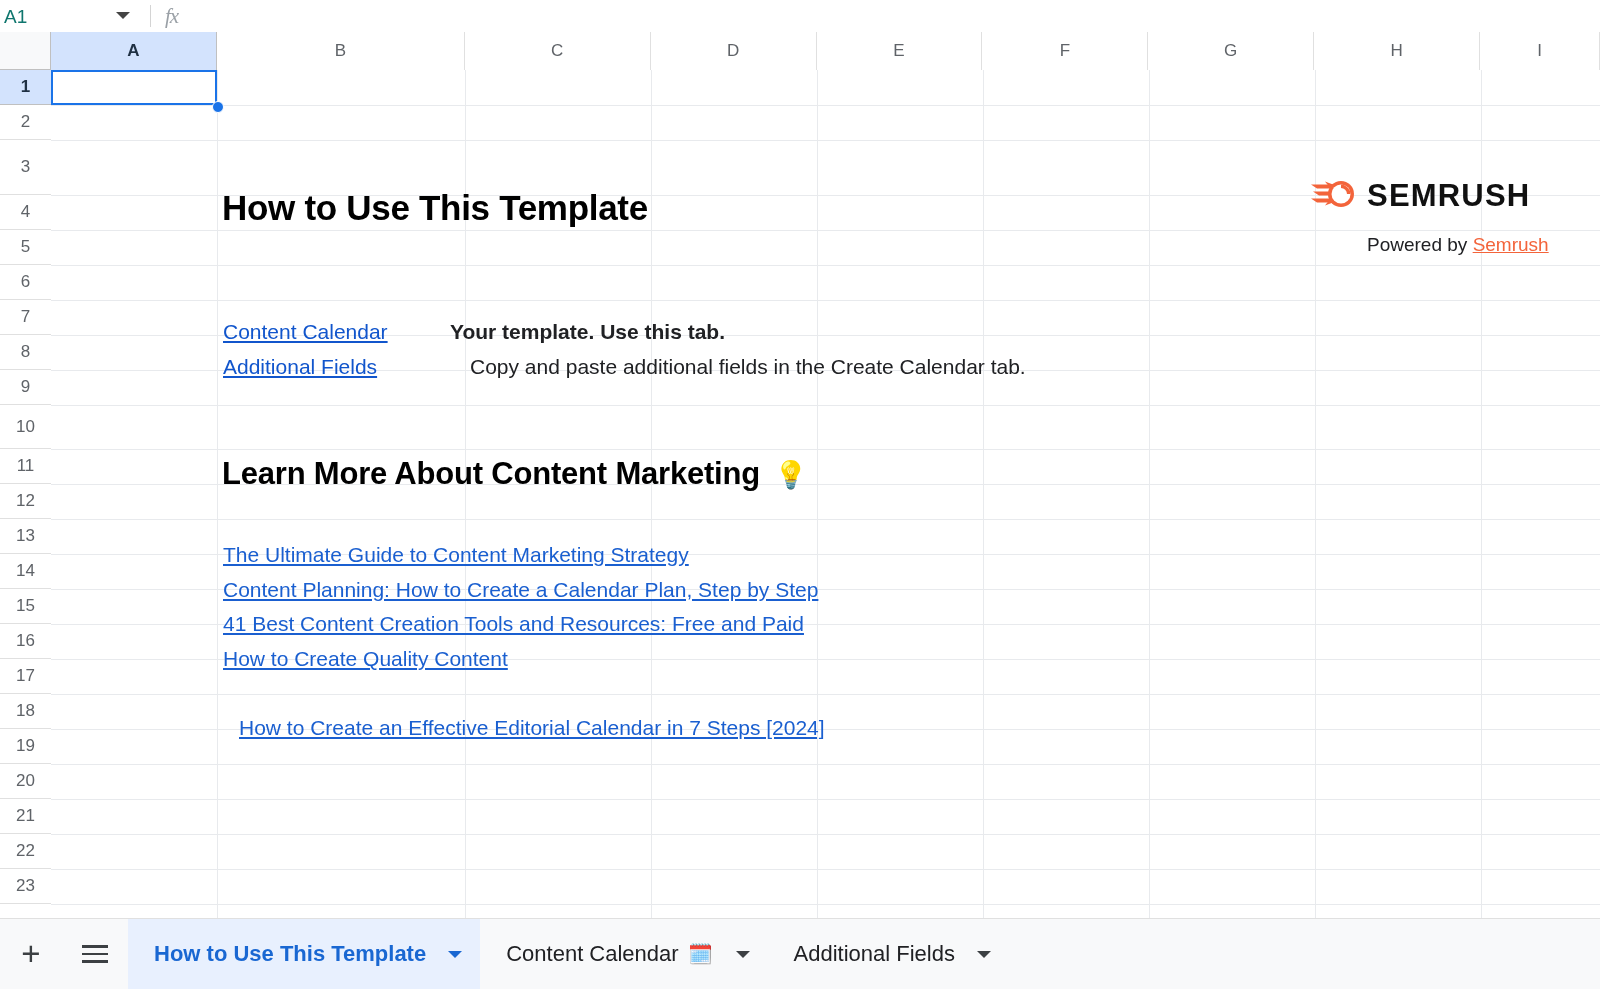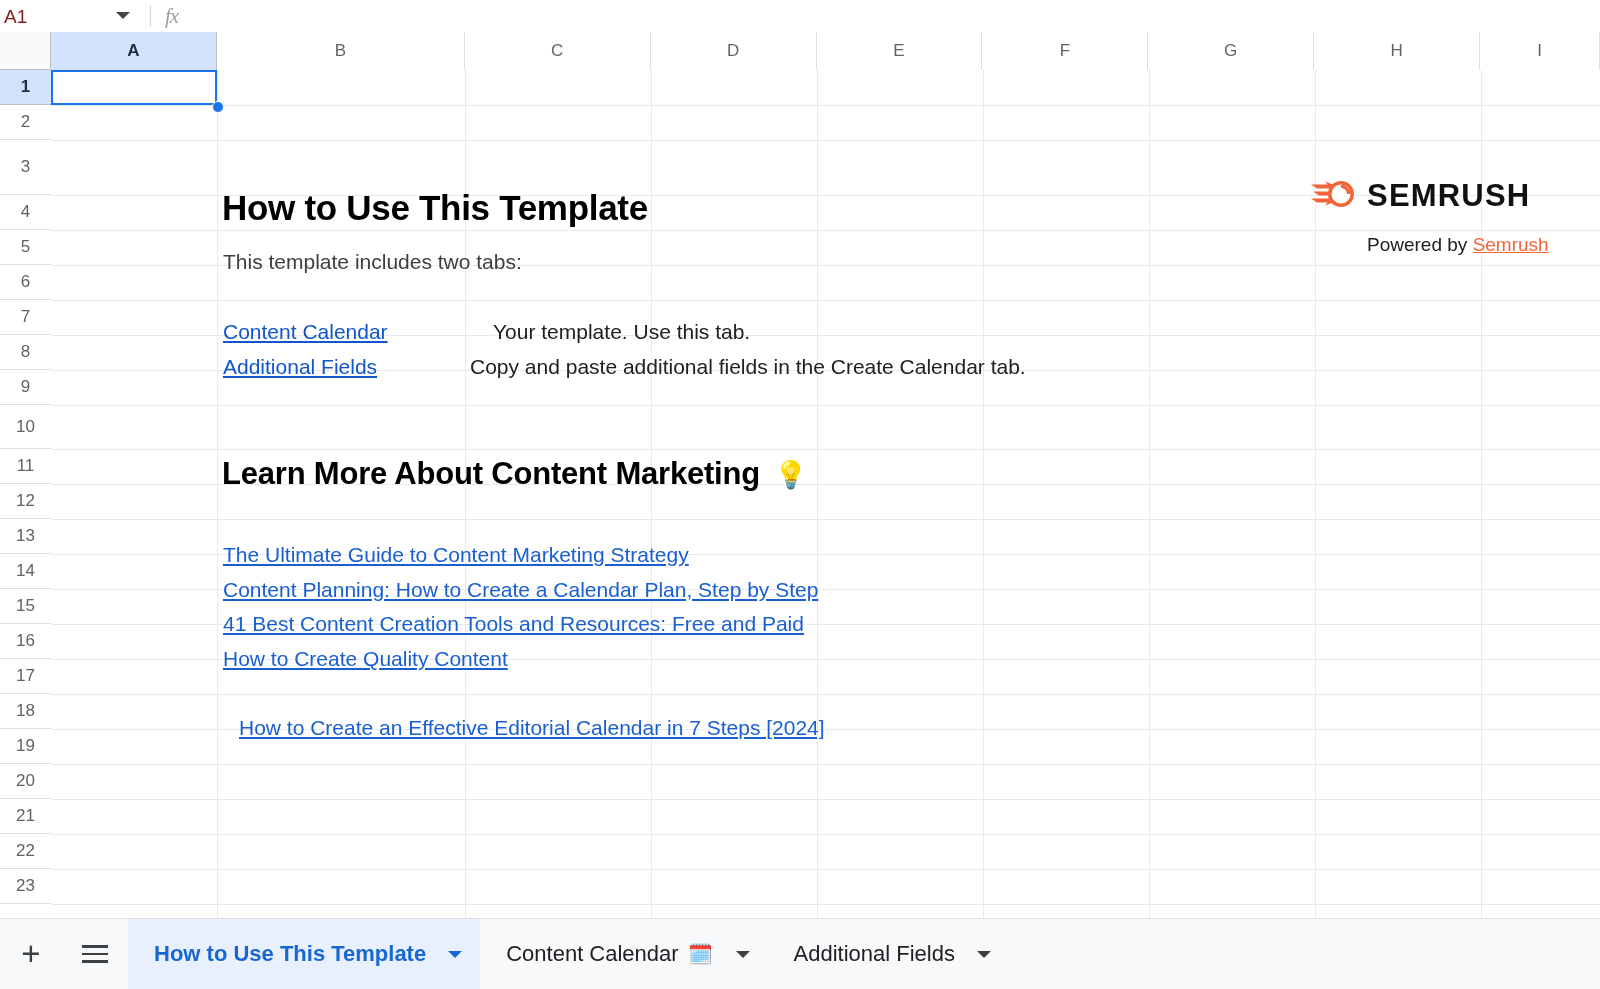--- a/index.html
+++ b/index.html
@@ -19,21 +19,21 @@
     background: #fff;
     display: flex; align-items: center;
   }
   #name-box {
     width: 148px; height: 32px;
     display: flex; align-items: center;
     padding-left: 4px;
     position: relative;
   }
   #name-box-value {
-    font-size: 19px; color: #7f1d1d; line-height: 1;
+    font-size: 19px; color: #0f766e; line-height: 1;
   }
   #name-box-caret {
     position: absolute; right: 18px; top: 12px;
     width: 0; height: 0;
     border-left: 7px solid transparent;
     border-right: 7px solid transparent;
     border-top: 7px solid #444;
   }
   #formula-divider {
     width: 1px; height: 22px; background: #d4d4d4; margin: 0 14px 0 2px;
@@ -162,21 +162,21 @@
     text-decoration: underline;
     white-space: nowrap;
     cursor: pointer;
   }
   .tab-desc {
     font-size: 21px; color: #202124;
     white-space: nowrap;
   }
 
   #link-cc { left: 172px; top: 250px; }
-  #desc-cc { left: 442px; top: 250px; }
+  #desc-cc { left: 399px; top: 250px; font-weight: bold; }
   #link-af { left: 172px; top: 285px; }
   #desc-af { left: 419px; top: 285px; }
 
   #title-learn {
     left: 171px; top: 386px;
     font-size: 31px; font-weight: bold; color: #000;
     letter-spacing: -0.2px;
     white-space: nowrap;
     display: flex; align-items: baseline; gap: 14px;
   }
@@ -315,21 +315,20 @@
       <div class="row-cell" style="height: 35px;">22</div>
       <div class="row-cell" style="height: 35px;">23</div>
     </div>
 
   <div id="sheet-canvas">
     <div id="cell-selection"></div>
     <div id="fill-handle"></div>
 
     <div id="content">
       <div class="c-abs" id="title-main">How to Use This Template</div>
-      <div class="c-abs" id="subtitle">This template includes two tabs:</div>
 
       <div class="c-abs tab-link" id="link-cc">Content Calendar</div>
       <div class="c-abs tab-desc" id="desc-cc">Your template. Use this tab.</div>
       <div class="c-abs tab-link" id="link-af">Additional Fields</div>
       <div class="c-abs tab-desc" id="desc-af">Copy and paste additional fields in the Create Calendar tab.</div>
 
       <div class="c-abs" id="title-learn">
         <span>Learn More About Content Marketing</span>
         <span id="bulb-emoji">💡</span>
       </div>

